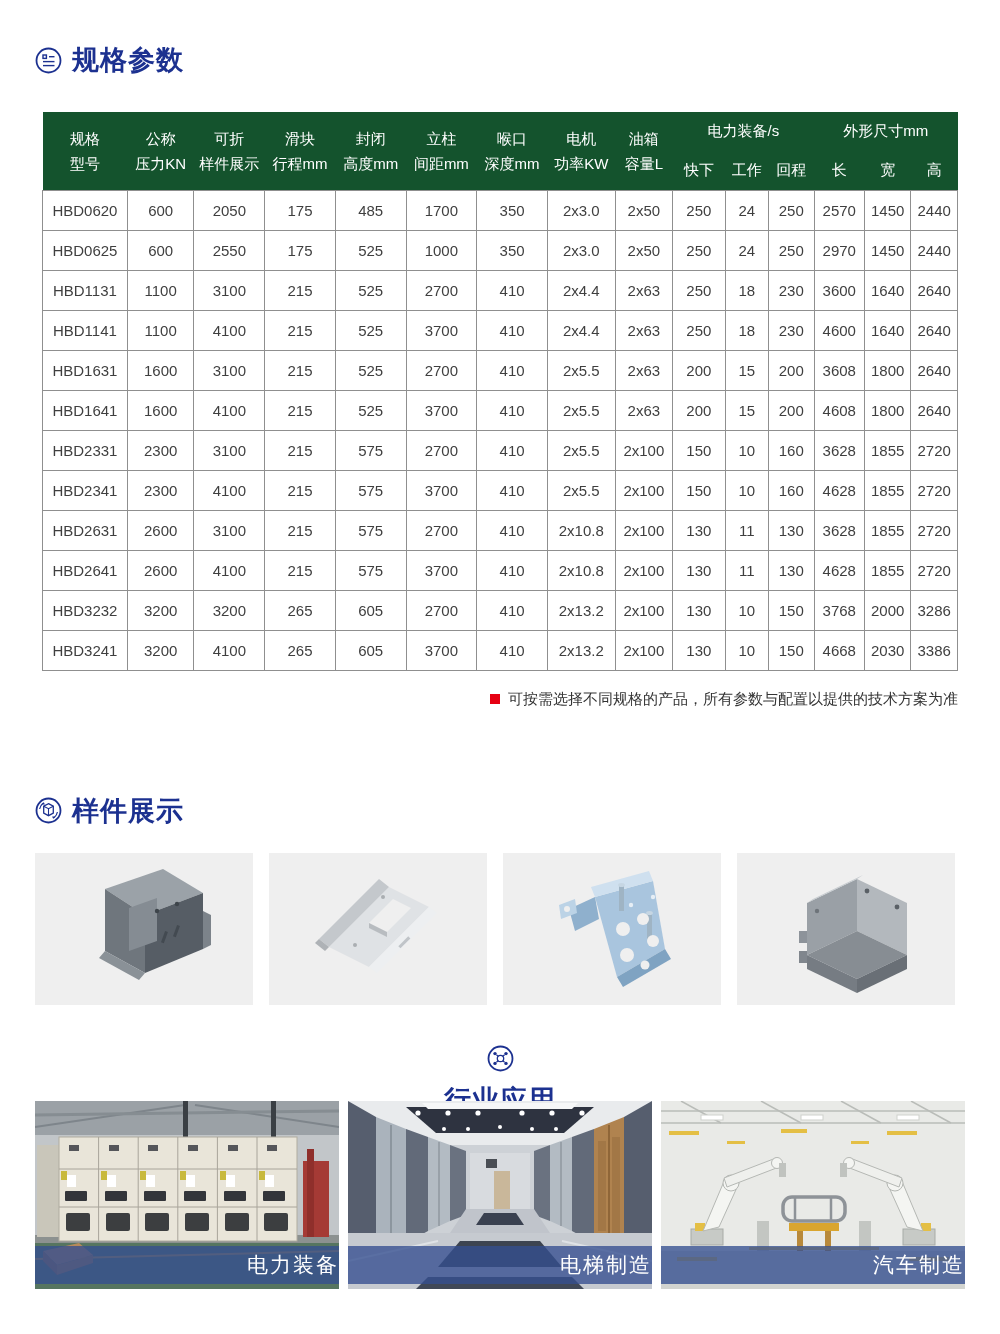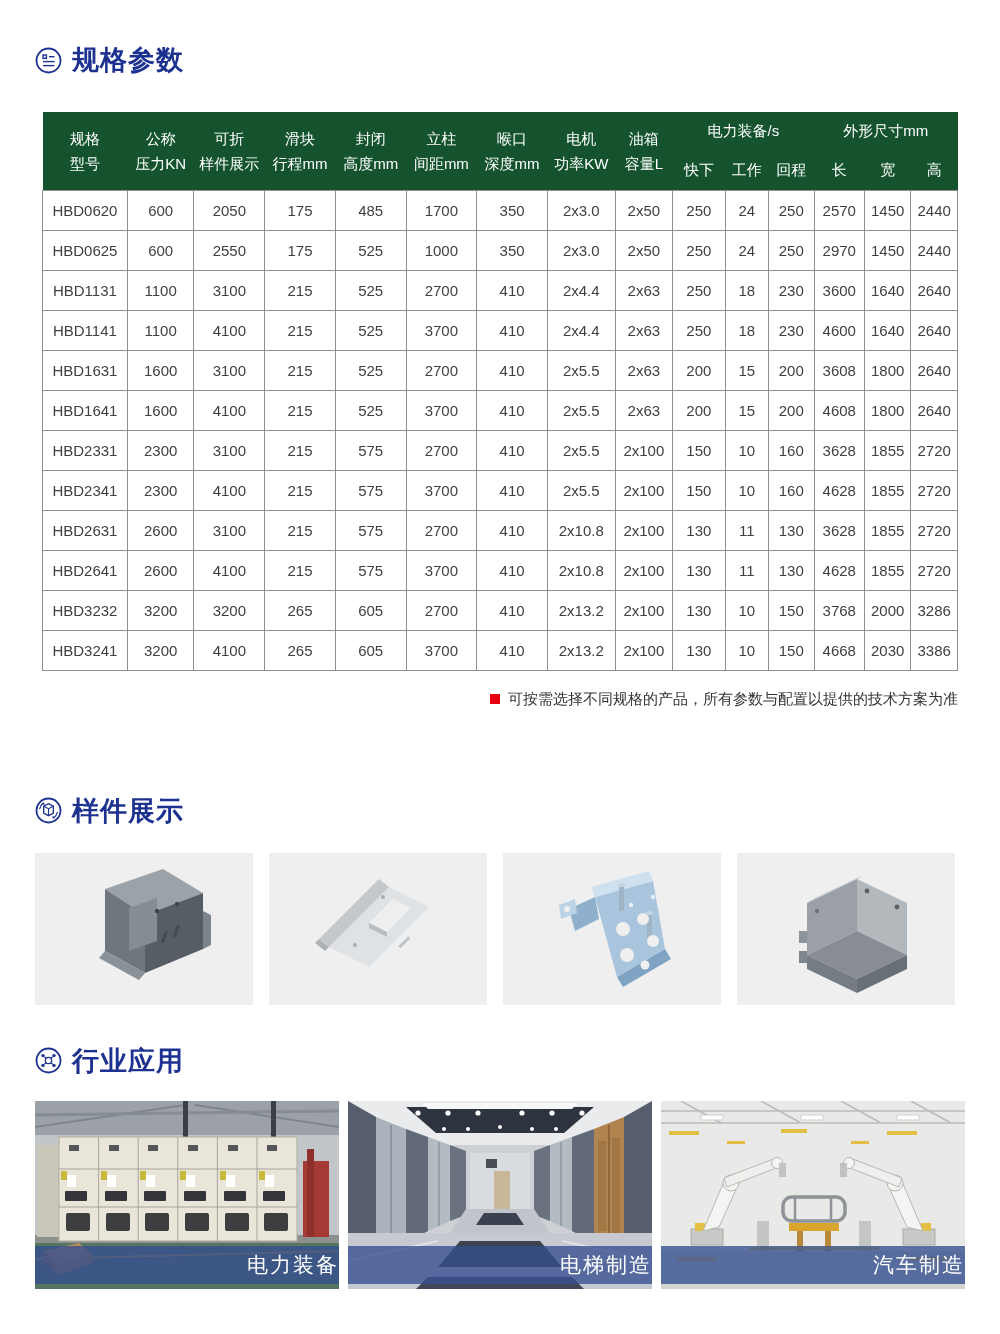--- a/index.html
+++ b/index.html
@@ -22,21 +22,21 @@
   table.specs tbody td { height:40px; border:1px solid #8f8f8f; text-align:center; font-size:15px; color:#3f3f3f; background:#fff; }
 
   .table-note { width:916px; margin:19px 16px 0 7px; text-align:right; font-size:15px; color:#333; display:flex; justify-content:flex-end; align-items:center; gap:8px; }
   .red-square { width:10px; height:10px; background:#e60012; display:inline-block; flex:0 0 auto; }
 
   .samples-header { margin-top:86px; }
   .samples-row { display:flex; gap:16px; margin-top:26px; }
   .sample-card { width:218px; height:152px; background:#efefef; flex:0 0 auto; }
   .sample-card svg { display:block; width:100%; height:100%; }
 
-  .industries-header { margin-top:40px; }
+  .industries-header { margin-top:40px;flex-direction:column; }
   .industry-row { display:flex; gap:9px; margin-top:24px; }
   .industry-card { position:relative; width:304px; height:188px; overflow:hidden; flex:0 0 auto; }
   .industry-card svg.scene { display:block; width:100%; height:100%; }
   .caption-banner { position:absolute; left:0; right:0; bottom:5px; height:38px; background:rgba(52,78,144,0.78); display:flex; align-items:center; justify-content:flex-end; }
   .caption-banner span { color:#fff; font-size:21px; letter-spacing:2px; }
 </style>
 </head>
 <body>
 
 <div class="page">

